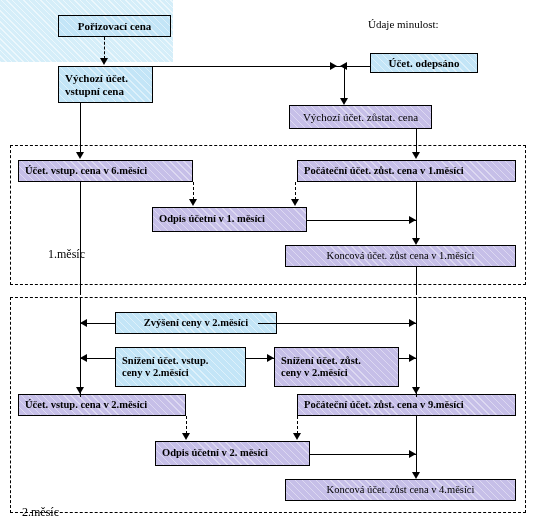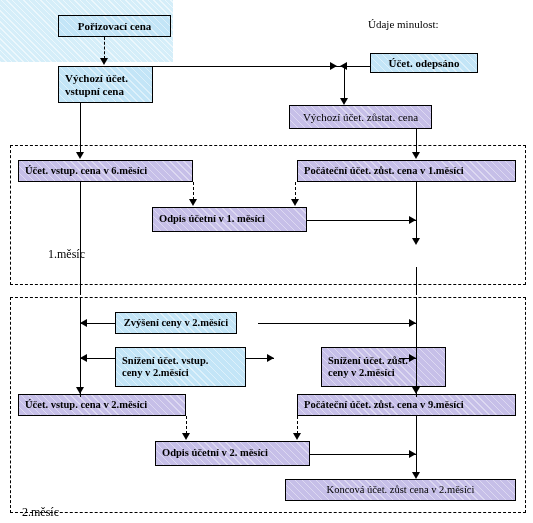--- a/index.html
+++ b/index.html
@@ -102,20 +102,21 @@
 
   <div class="region" style="left:10px;top:145px;width:516px;height:140px;"></div>
   <div class="region-label" style="left:22px;top:247px;margin-left:26px;">1.měsíc</div>
 
   <div class="box purple bold pad" style="left:18px;top:160px;width:175px;height:22px;font-size:10.5px;">Účet. vstup. cena v 6.měsíci</div>
 
   <div class="box purple bold pad" style="left:297px;top:160px;width:219px;height:22px;font-size:10.5px;">Počáteční účet. zůst. cena v 1.měsíci</div>
 
   <div class="box purple bold pad" style="left:152px;top:207px;width:155px;height:25px;font-size:10.5px;">Odpis účetní v 1. měsíci</div>
 
+  <div class="box purple center pad" style="left:285px;top:245px;width:231px;height:22px;font-size:10.5px;">Koncová účet. zůst cena v 1.měsíci</div>
 
   <div class="arrow a-down" style="left:76px;top:152px;"></div>
   <div class="arrow a-down" style="left:412px;top:152px;"></div>
 
   <div class="ln v" style="left:80px;top:182px;height:113px;"></div>
   <div class="dash-v" style="left:193px;top:182px;height:18px;"></div>
   <div class="dash-h" style="left:193px;top:200px;width:0px;"></div>
   <div class="arrow a-down" style="left:189px;top:199px;"></div>
 
   <div class="dash-v" style="left:295px;top:182px;height:18px;"></div>
@@ -125,35 +126,35 @@
   <div class="arrow a-right" style="left:409px;top:216px;"></div>
 
   <div class="ln v" style="left:416px;top:182px;height:58px;"></div>
   <div class="arrow a-down" style="left:412px;top:238px;"></div>
 
   <div class="ln v" style="left:416px;top:267px;height:28px;"></div>
 
   <div class="region" style="left:10px;top:297px;width:516px;height:216px;"></div>
   <div class="region-label" style="left:22px;top:491px;margin-top:14px;">2.měsíc</div>
 
-  <div class="box blue bold center pad" style="left:115px;top:312px;width:122px;height:22px;font-size:10.5px;">Zvýšení ceny v 2.měsíci</div>
+  <div class="box blue bold center pad" style="left:115px;top:312px;width:162px;height:22px;font-size:10.5px;">Zvýšení ceny v 2.měsíci</div>
 
   <div class="box blue bold pad" style="left:115px;top:347px;width:131px;height:40px;font-size:10.5px;">Snížení  účet. vstup.
 ceny v 2.měsíci</div>
 
-  <div class="box purple bold pad" style="left:274px;top:347px;width:125px;height:40px;font-size:10.5px;margin-left:47px;">Snížení  účet. zůst.
+  <div class="box purple bold pad" style="left:274px;top:347px;width:125px;height:40px;font-size:10.5px;">Snížení  účet. zůst.
 ceny v 2.měsíci</div>
 
   <div class="box purple bold pad" style="left:18px;top:394px;width:168px;height:22px;font-size:10.5px;">Účet. vstup. cena v 2.měsíci</div>
 
   <div class="box purple bold pad" style="left:297px;top:394px;width:219px;height:22px;font-size:10.5px;">Počáteční účet. zůst. cena v 9.měsíci</div>
 
   <div class="box purple bold pad" style="left:155px;top:441px;width:155px;height:25px;font-size:10.5px;text-align:center;">Odpis účetní v 2. měsíci</div>
 
-  <div class="box purple center pad" style="left:285px;top:479px;width:231px;height:22px;font-size:10.5px;">Koncová účet. zůst cena v 2.měsíci</div>
+  <div class="box purple center pad" style="left:285px;top:479px;width:231px;height:22px;font-size:10.5px;">Koncová účet. zůst cena v 4.měsíci</div>
 
   <div class="ln v" style="left:80px;top:297px;height:100px;"></div>
   <div class="arrow a-down" style="left:76px;top:387px;"></div>
 
   <div class="ln h" style="left:80px;top:323px;width:35px;"></div>
   <div class="arrow a-left" style="left:80px;top:319px;"></div>
 
   <div class="ln h" style="left:258px;top:323px;width:158px;"></div>
   <div class="arrow a-right" style="left:409px;top:319px;"></div>
 

